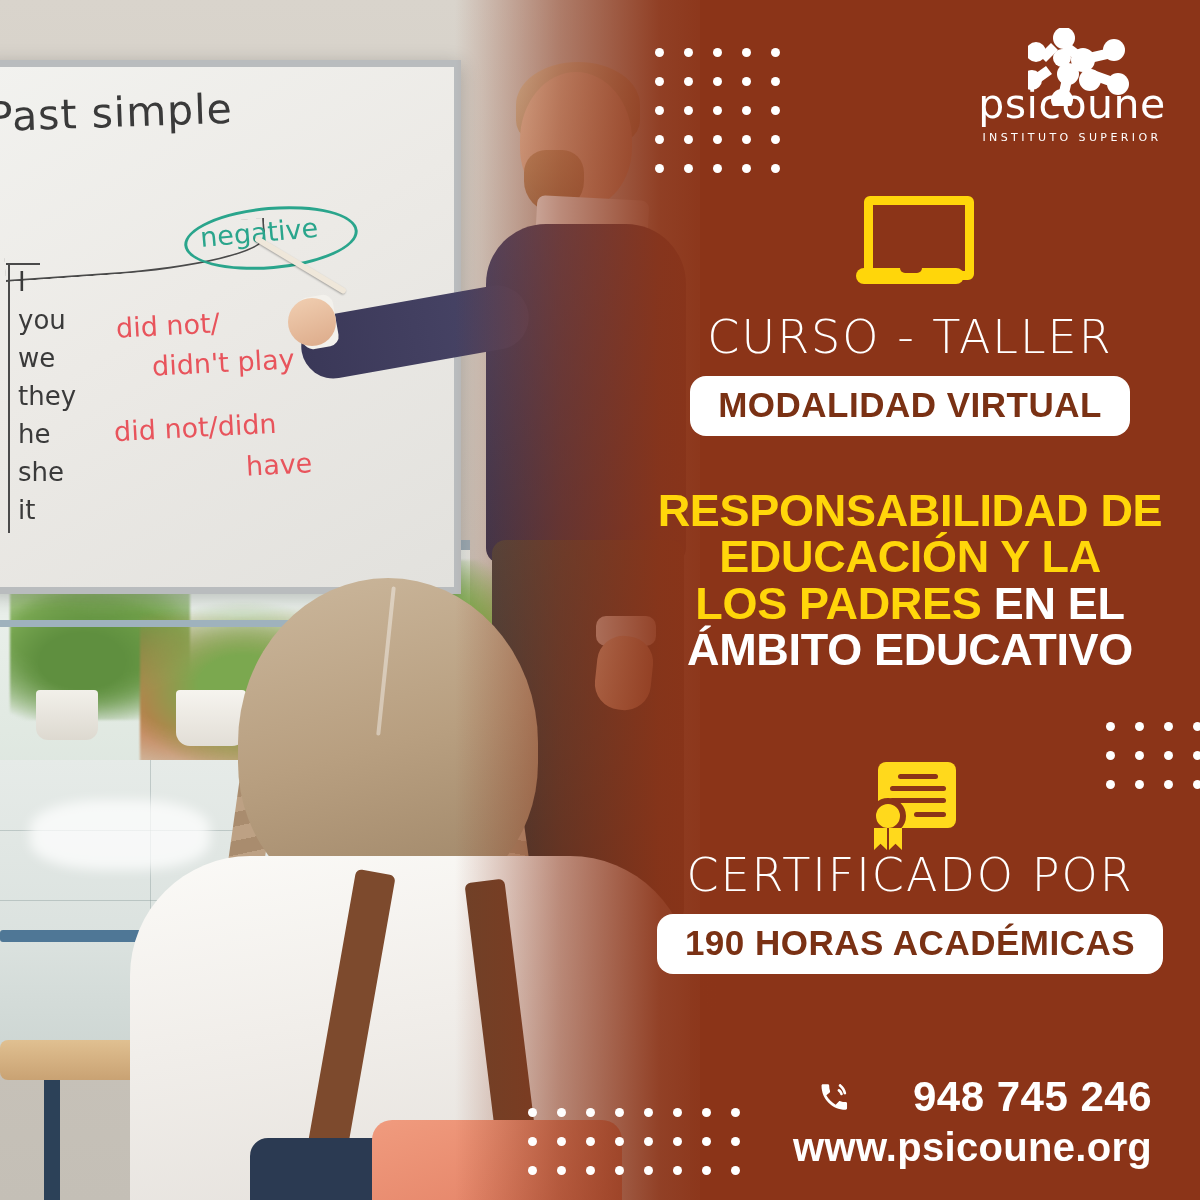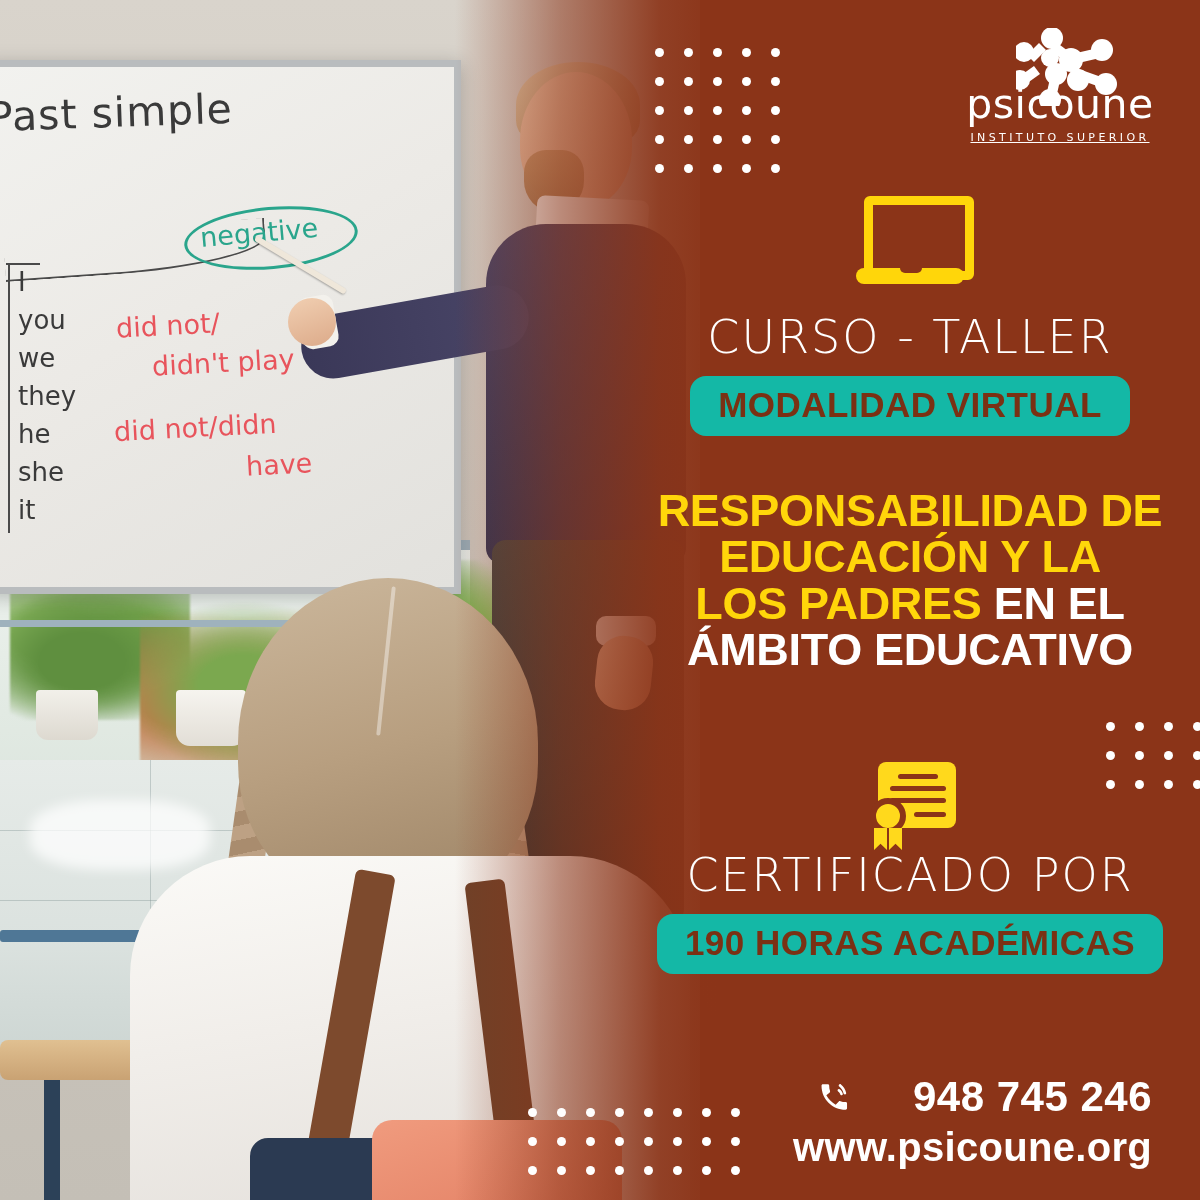--- a/index.html
+++ b/index.html
@@ -123,37 +123,37 @@
   
   .wm{position:absolute;border-radius:50%;background:#98381A;opacity:.85;}
   .wm2{position:absolute;border-radius:50%;background:#7E2E14;opacity:.7;}
   .wm-stem{position:absolute;background:#98381A;opacity:.8;border-radius:30px;}
 
   
   .dots{position:absolute;display:grid;gap:var(--g);}
   .dots i{display:block;width:9px;height:9px;border-radius:50%;background:#fff;}
 
   
-  .logo{position:absolute;right:40px;top:34px;width:200px;height:120px;}
+  .logo{position:absolute;right:28px;top:34px;width:200px;height:120px;}
   .logo-word{position:absolute;left:0;bottom:26px;width:200px;text-align:center;color:#fff;
     font-size:41px;font-weight:400;letter-spacing:.5px;font-family:"DejaVu Sans",sans-serif;}
   .logo-sub{position:absolute;left:0;bottom:10px;width:200px;text-align:center;color:#fff;
-    font-size:11px;letter-spacing:3.4px;font-family:"DejaVu Sans",sans-serif;text-decoration:underline;}
+    font-size:11px;letter-spacing:3.4px;font-family:"DejaVu Sans",sans-serif;}
 
   
   .col{position:absolute;left:640px;top:0;width:540px;height:1200px;text-align:center;}
 
   .icon-laptop{position:relative;margin:0 auto;width:108px;height:88px;}
   .lap-screen{position:absolute;left:8px;top:0;width:92px;height:66px;border:9px solid #FFD60A;border-radius:6px;}
   .lap-base{position:absolute;left:0;top:72px;width:108px;height:16px;background:#FFD60A;border-radius:8px;}
   .lap-notch{position:absolute;left:44px;top:70px;width:22px;height:7px;background:#8B3418;border-radius:0 0 5px 5px;}
 
   .kicker{color:#fff;font-size:46px;font-weight:300;letter-spacing:2px;
     font-family:"DejaVu Sans",sans-serif;}
-  .pill{display:inline-block;background:#14b8a6;color:#7A3114;border-radius:16px;
+  .pill{display:inline-block;background:#ffffff;color:#7A3114;border-radius:16px;
     padding:9px 28px 11px;font-size:35px;font-weight:bold;letter-spacing:.5px;}
 
   .headline{font-size:45px;font-weight:bold;line-height:1.03;letter-spacing:-.3px;color:#fff;}
   .headline .y{color:#FFD60A;}
 
   .icon-cert{position:relative;margin:0 auto;width:92px;height:90px;}
   .cert-card{position:absolute;left:14px;top:4px;width:78px;height:66px;background:#FFD91C;border-radius:8px;}
   .cert-line{position:absolute;background:#8B3418;height:5px;border-radius:3px;}
   .cert-seal{position:absolute;left:6px;top:40px;width:36px;height:36px;border-radius:50%;
     background:#FFD91C;border:6px solid #8B3418;box-sizing:border-box;}

